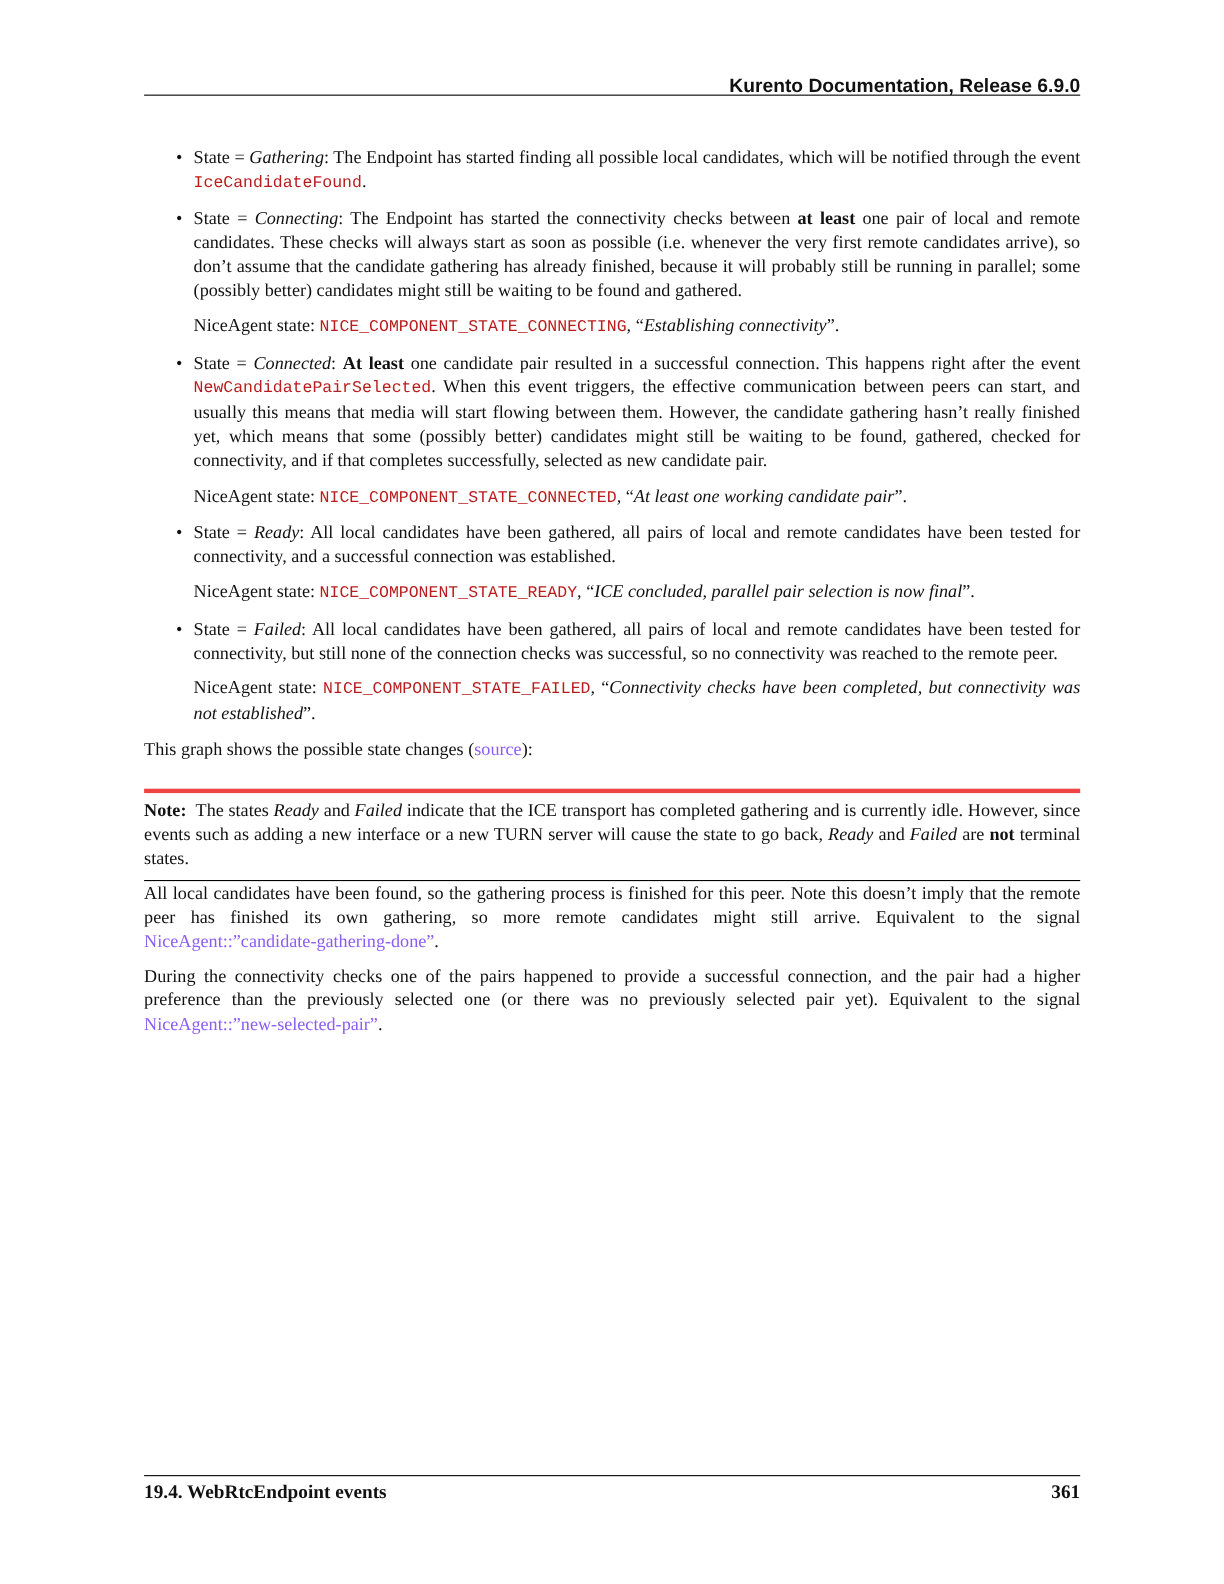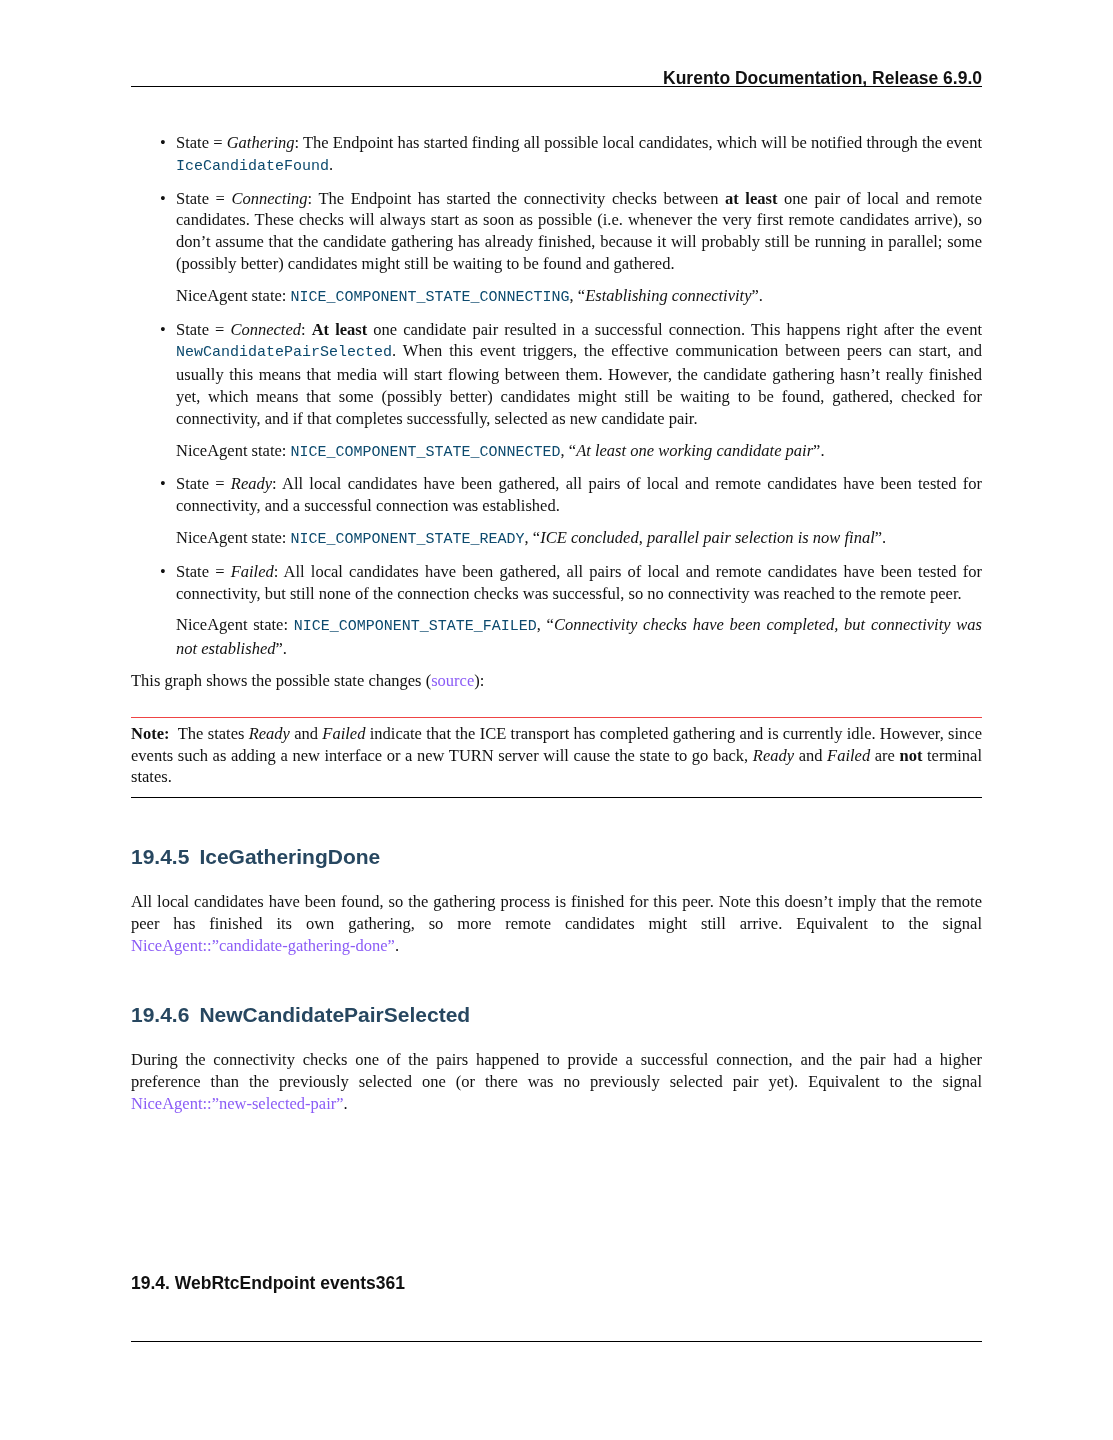--- a/index.html
+++ b/index.html
@@ -8,28 +8,28 @@
   .page { position: absolute; left: 131px; width: 851px; top: 0; }
   .header { position: absolute; top: 68px; right: 0; left: 0; text-align: right;
             font-family: "Liberation Sans", sans-serif; font-weight: bold; font-size: 17.5px; }
   .header-rule { position: absolute; top: 86px; left: 0; right: 0; border-top: 1px solid #000; }
   .content { position: absolute; top: 132px; left: 0; right: 0; line-height: 21.8px; text-align: justify; }
   ul { margin: 0; padding: 0 0 0 45px; list-style: none; }
   li { position: relative; margin-bottom: 10px; }
   li .bullet { position: absolute; left: -16px; top: 0; }
   p { margin: 0 0 10px 0; }
   .sub { margin-top: 10px; }
-  code { font-family: "Liberation Mono", monospace; font-size: 15px; color: #0c4a6e; }
+  code { font-family: "Liberation Mono", monospace; font-size: 15px; color: #b91c1c; }
   a { color: #8b5cf6; text-decoration: none; }
-  .note { border-top: 1px solid #ef4444; border-bottom: 1px solid #000; padding: 5px 0 9px 0; margin-top: 25px; }
+  .note { border-top: 4px solid #ef4444; border-bottom: 1px solid #000; padding: 5px 0 9px 0; margin-top: 25px; }
   h3 { font-family: "Liberation Sans", sans-serif; color: #274760; font-size: 21px; margin: 48px 0 23px 0; font-weight: bold; }
   h3 .num { margin-right: 10px; }
   .footer-rule { position: absolute; top: 1341px; left: 0; right: 0; border-top: 1px solid #000; }
-  .footer { position: absolute; top: 1273px; left: 0; right: 0; font-family: Liberation Sans, sans-serif;
-            font-weight: bold; font-size: 17.5px; display: flex; }
+  .footer { position: absolute; top: 1346px; left: 0; right: 0; font-family: Liberation Serif, serif;
+            font-weight: bold; font-size: 17.5px; display: flex; justify-content: space-between; }
 </style>
 </head>
 <body>
 
 <div class="page">
   <div class="header">Kurento Documentation, Release 6.9.0</div>
   <div class="header-rule"></div>
 
   <div class="content">
     <ul>
@@ -63,24 +63,22 @@
         <p class="sub"><span>NiceAgent state: </span><code>NICE_COMPONENT_STATE_FAILED</code><span>, “</span><em>Connectivity checks have been completed, but connectivity was not established</em><span>”.</span></p>
       </li>
     </ul>
 
     <p><span>This graph shows the possible state changes (</span><a href="#">source</a><span>):</span></p>
 
     <div class="note">
       <b>Note:</b>&nbsp;<span> The states </span><em>Ready</em><span> and </span><em>Failed</em><span> indicate that the ICE transport has completed gathering and is currently idle. However, since events such as adding a new interface or a new TURN server will cause the state to go back, </span><em>Ready</em><span> and </span><em>Failed</em><span> are </span><b>not</b><span> terminal states.</span>
     </div>
 
-    <h3><span class="num">19.4.5</span><span>IceGatheringDone</span></h3>
     <p><span>All local candidates have been found, so the gathering process is finished for this peer. Note this doesn’t imply that the remote peer has finished its own gathering, so more remote candidates might still arrive. Equivalent to the signal </span><a href="#">NiceAgent::”candidate-gathering-done”</a><span>.</span></p>
 
-    <h3><span class="num">19.4.6</span><span>NewCandidatePairSelected</span></h3>
     <p><span>During the connectivity checks one of the pairs happened to provide a successful connection, and the pair had a higher preference than the previously selected one (or there was no previously selected pair yet). Equivalent to the signal </span><a href="#">NiceAgent::”new-selected-pair”</a><span>.</span></p>
   </div>
 
   <div class="footer-rule"></div>
   <div class="footer">
     <span>19.4.  WebRtcEndpoint events</span>
     <span>361</span>
   </div>
 </div>
 

